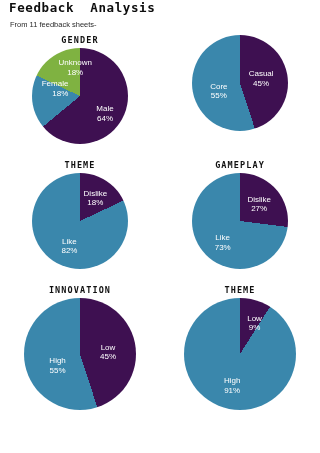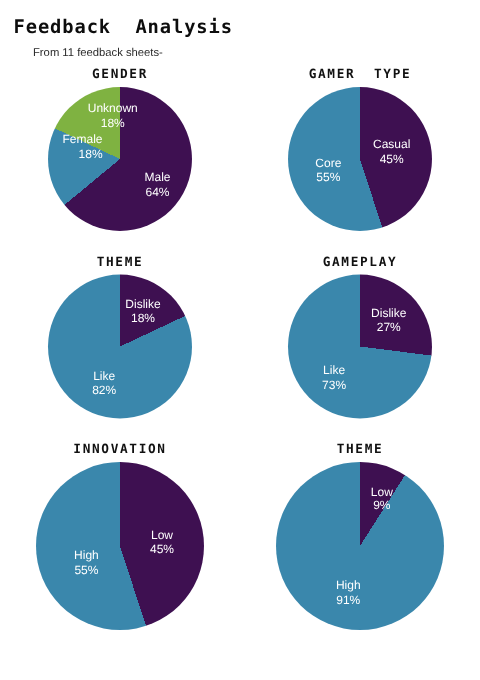--- a/index.html
+++ b/index.html
@@ -12,37 +12,37 @@
     width: 320px;
     height: 453px;
     overflow: hidden;
     font-family: "DejaVu Sans", sans-serif;
     color: #1a1a1a;
     position: relative;
   }
 
   
   .header {
-    padding: 11px 0 0 9px;
+    padding: 1px 0 0 9px;
   }
   .page-title {
     font-family: "DejaVu Sans Mono", monospace;
     font-weight: bold;
     font-size: 12.5px;
     letter-spacing: 0.6px;
     color: #0d0d0d;
     margin: 0;
     line-height: 14px;
     white-space: pre;
   }
   .page-subtitle {
     font-family: "Liberation Sans", sans-serif;
     font-size: 7.5px;
     color: #2a2a2a;
-    margin: 5px 0 0 13px;
+    margin: 5px 0 0 1px;
     line-height: 9px;
   }
 
   
   .chart-grid {
     margin-top: 6px;
     display: grid;
     grid-template-columns: 160px 160px;
     grid-template-rows: 125px 125px 148px;
     width: 264px;
@@ -108,21 +108,20 @@
           <span class="lbl-name">Female</span>
           <span class="lbl-pct">18%</span>
         </div>
         <div class="slice-label" style="left: 43.2px; top: 19.2px;">
           <span class="lbl-name">Unknown</span>
           <span class="lbl-pct">18%</span>
         </div>
       </div>
     </div>
     <div class="chart-cell">
-      <div class="chart-title">GAMER  TYPE</div>
       <div class="pie-wrap" style="width: 96px; height: 96px;">
         <div class="pie" style="width: 96px; height: 96px; background: conic-gradient(rgb(62, 16, 81) 0%, rgb(62, 16, 81) 45%, rgb(58, 135, 172) 45%, rgb(58, 135, 172) 100%);"></div>
         <div class="slice-label" style="left: 69.12px; top: 43.2px;">
           <span class="lbl-name">Casual</span>
           <span class="lbl-pct">45%</span>
         </div>
         <div class="slice-label" style="left: 26.88px; top: 55.68px;">
           <span class="lbl-name">Core</span>
           <span class="lbl-pct">55%</span>
         </div>

